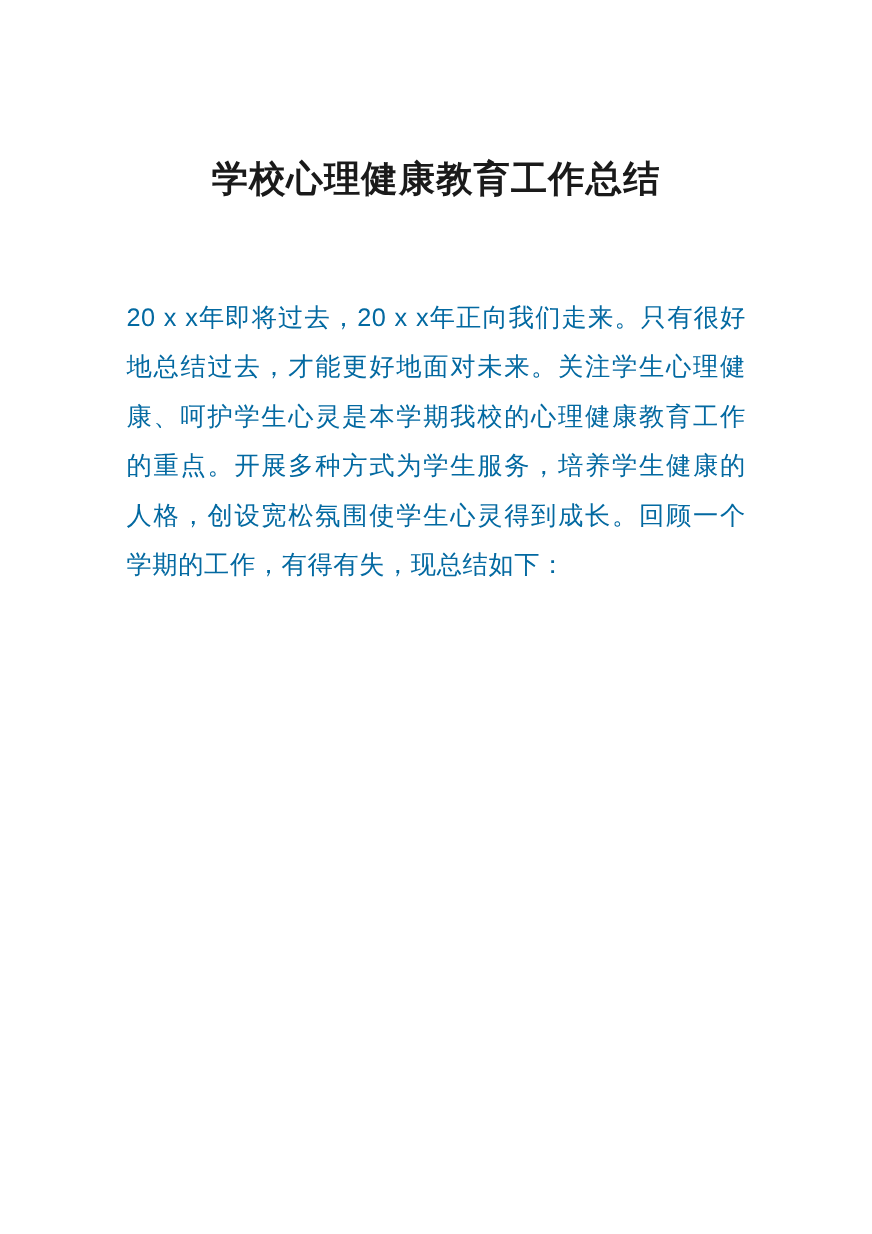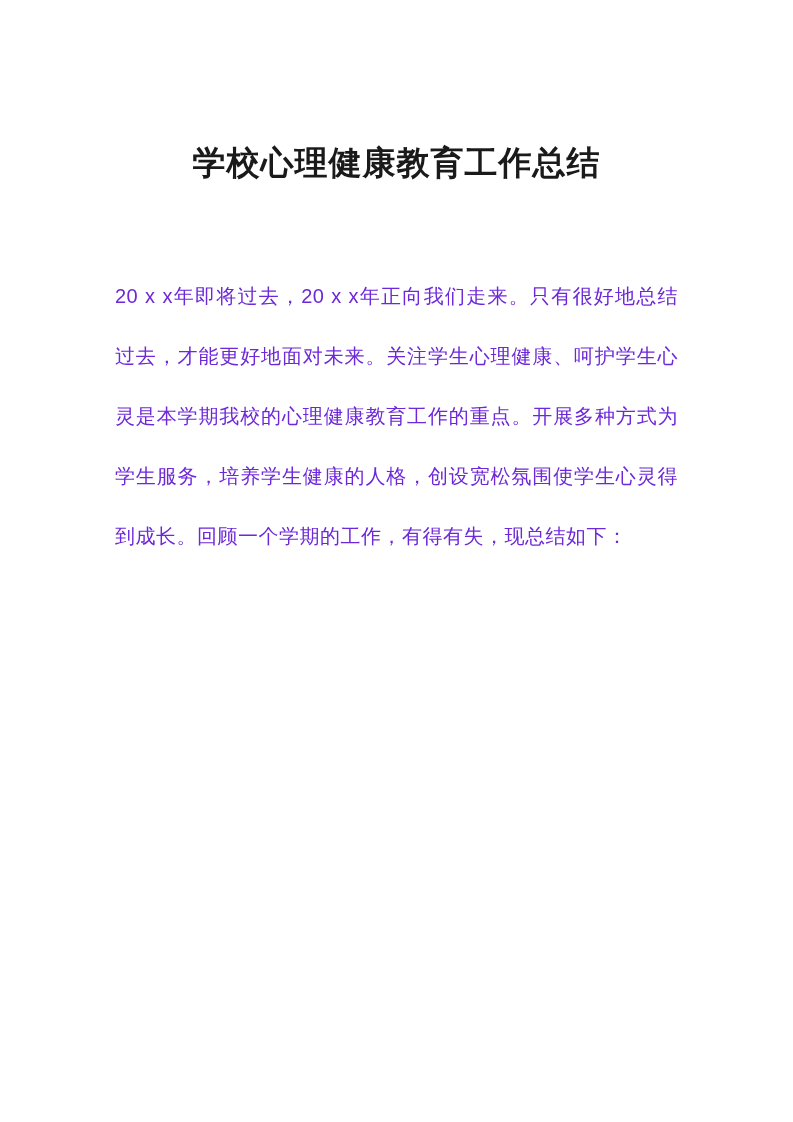--- a/index.html
+++ b/index.html
@@ -23,26 +23,26 @@
     font-size: 33px;
     line-height: 38px;
     font-weight: bold;
     letter-spacing: 1px;
     color: #1a1a1a;
   }
   .doc-body {
     margin: 0 115px;
   }
   .doc-body p {
-    font-size: 20px;
-    line-height: 60px;
+    font-size: 23px;
+    line-height: 45px;
     text-align: justify;
     text-justify: inter-ideograph;
     letter-spacing: 0.5px;
-    color: #6d28d9;
+    color: #0369a1;
     margin: 0;
   }
   .doc-body p.first {
     margin-top: 84px;
   }
   .doc-body p + p {
     margin-top: 21px;
   }
 </style>
 </head>

